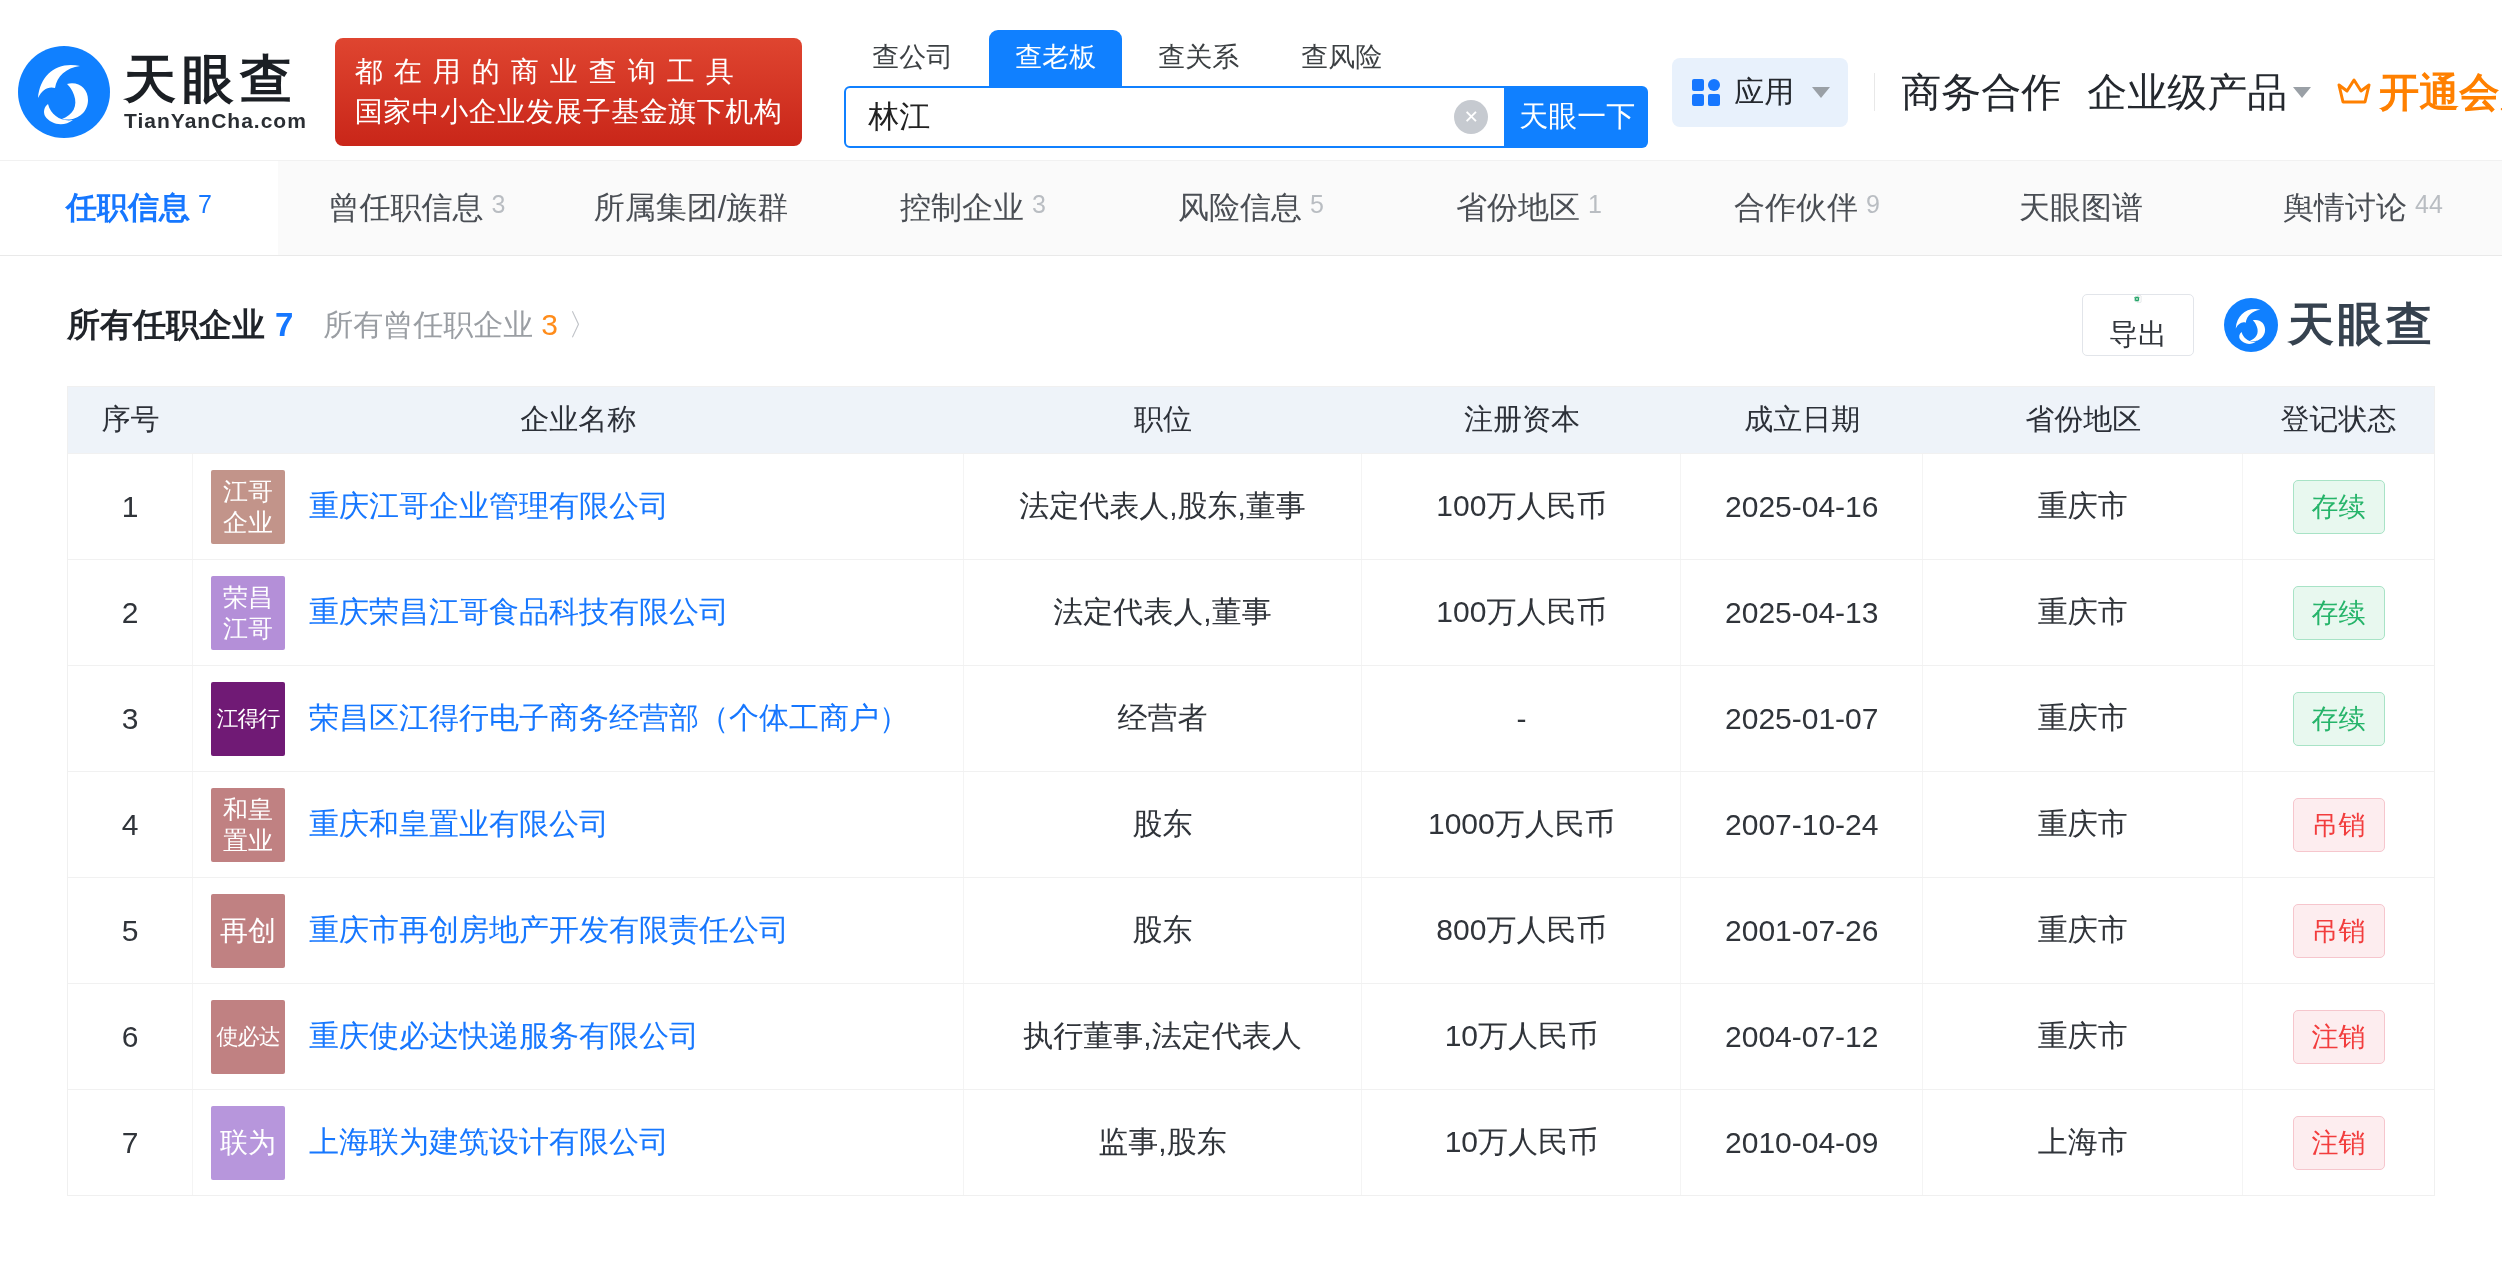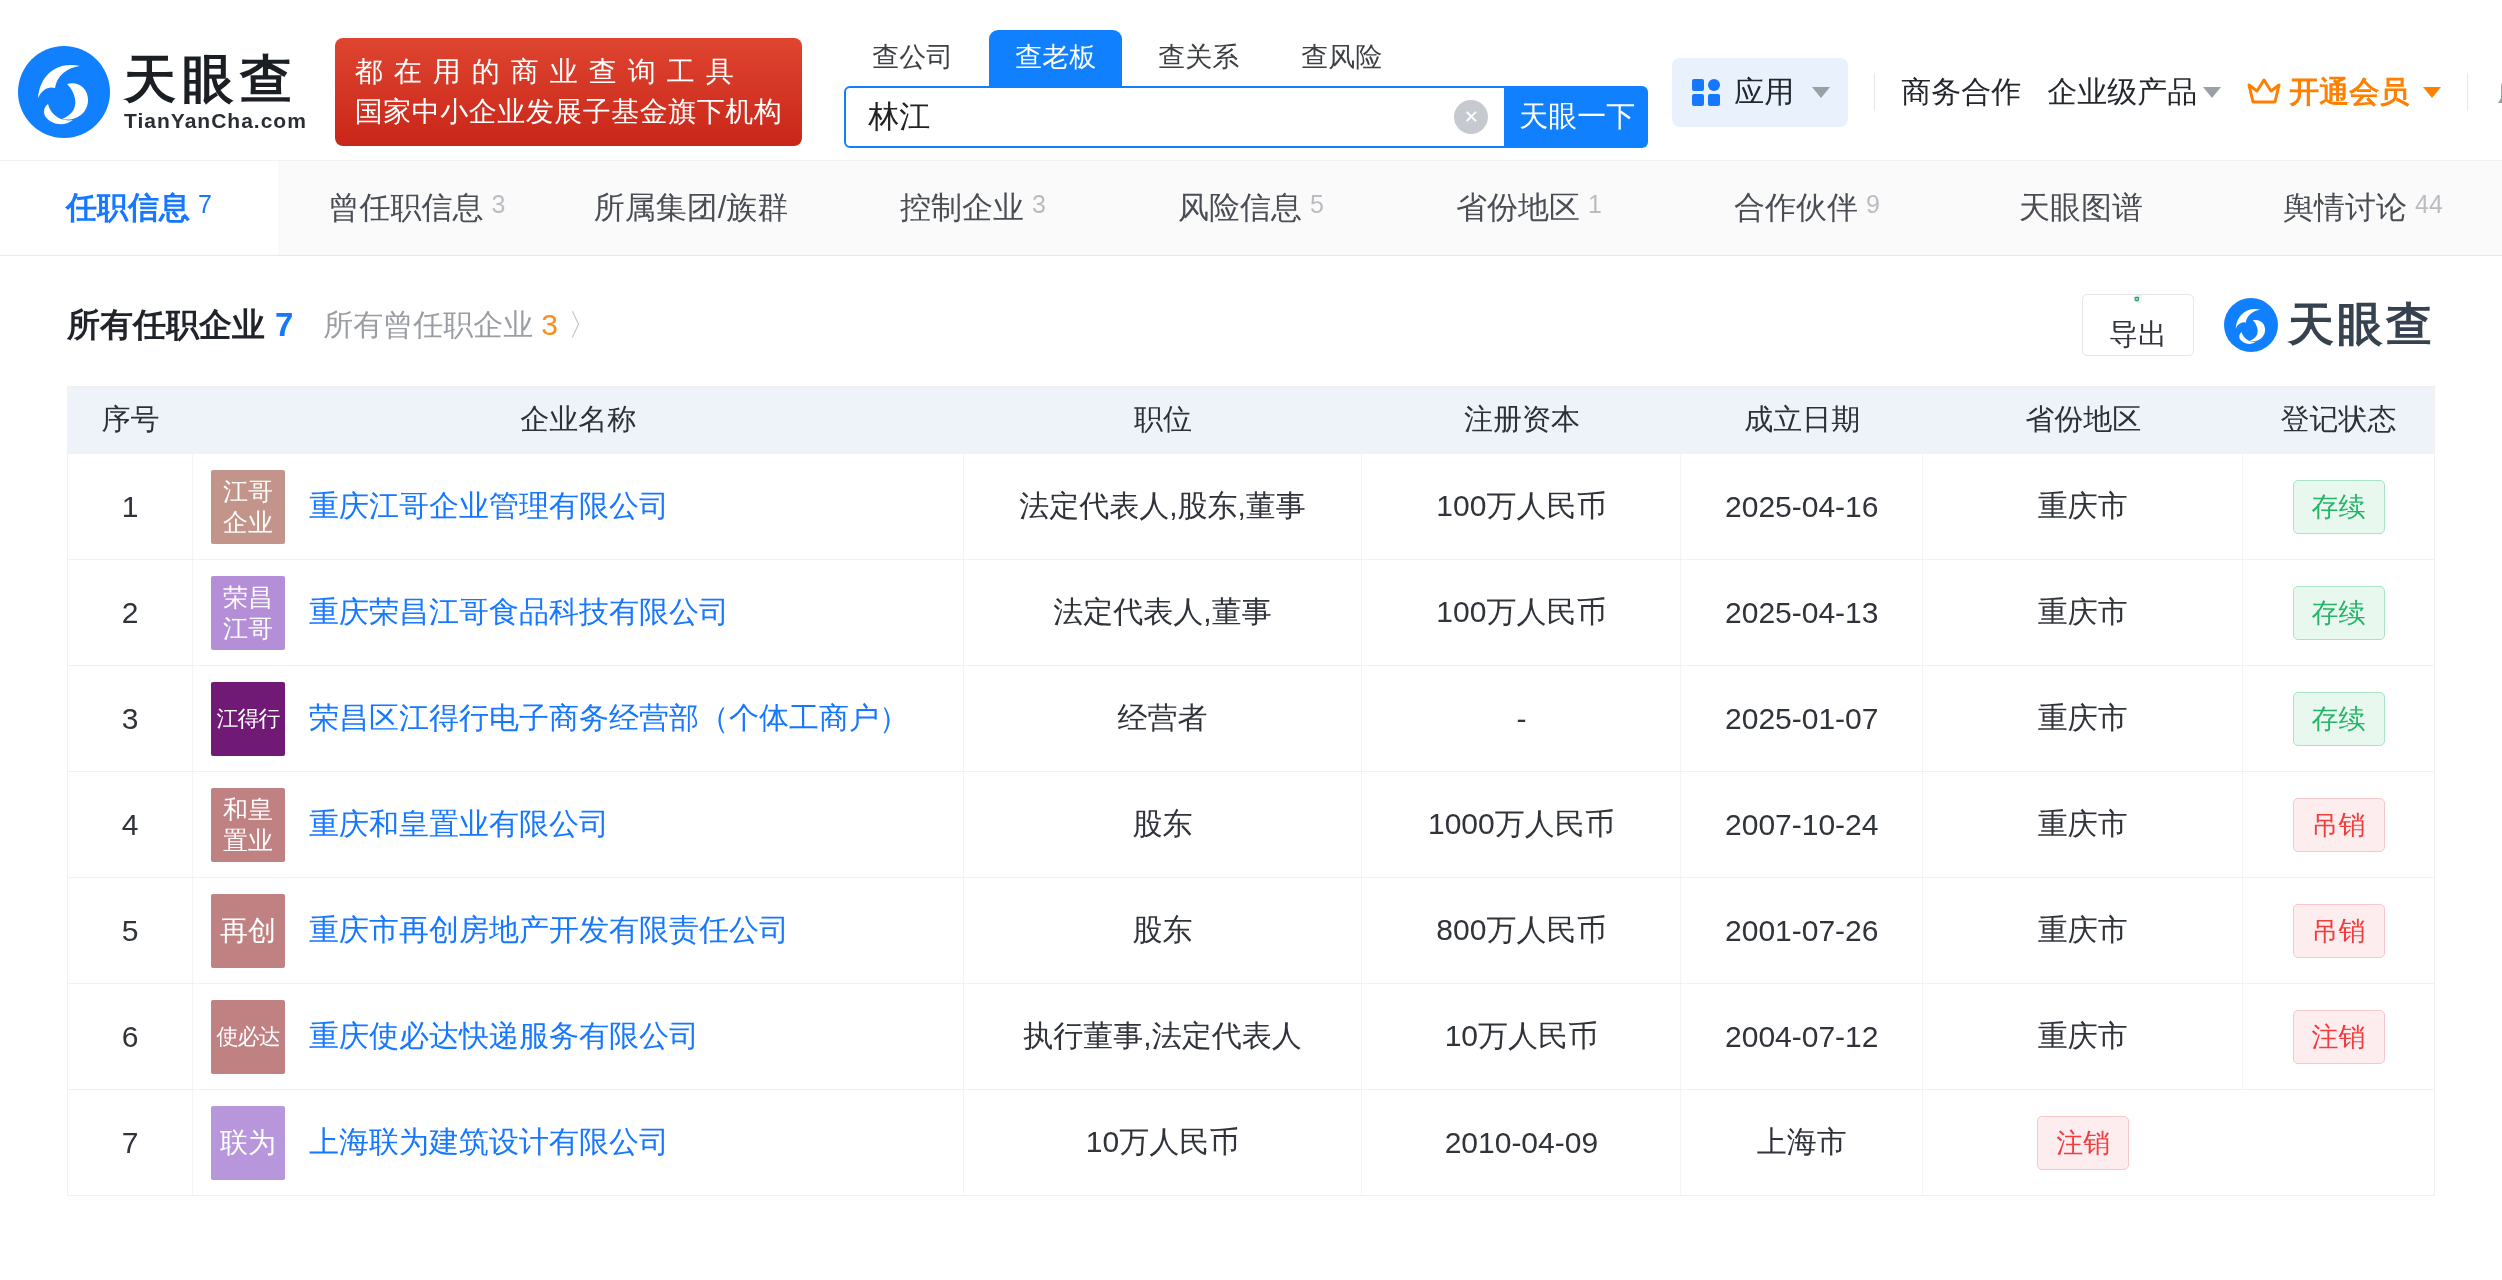--- a/index.html
+++ b/index.html
@@ -24,21 +24,21 @@
   .search-box { position:relative; width:662px; border:2px solid #1080ff; border-radius:6px 0 0 6px; background:#fff; display:flex; align-items:center; }
   .search-box input { border:none; outline:none; width:100%; height:100%; font-size:31px; padding:0 70px 0 22px; color:#222; font-family:inherit; background:transparent; }
   .clear { position:absolute; right:16px; top:50%; transform:translateY(-50%); width:34px; height:34px; border-radius:50%; background:#c6cad0; color:#fff; font-size:18px; display:flex; align-items:center; justify-content:center; cursor:pointer; }
   .search-btn { width:142px; background:#1080ff; color:#fff; border:none; font-size:29px; border-radius:0 6px 6px 0; cursor:pointer; font-family:inherit; }
 
   .top-nav { margin-left:auto; display:flex; align-items:center; gap:26px; white-space:nowrap; }
   .apps-chip { background:#e8f1fc; border-radius:8px; padding:14px 18px; display:flex; align-items:center; gap:12px; font-size:30px; color:#24282e; cursor:pointer; }
   .caret { width:0; height:0; border-left:9px solid transparent; border-right:9px solid transparent; border-top:11px solid #9aa0a6; display:inline-block; margin-left:6px; }
   .caret.orange { border-top-color:#ff8000; }
   .vdiv { width:1px; height:38px; background:#e8e8e8; }
-  .nav-link { font-size:30px; color:#24282e; cursor:pointer; display:flex; align-items:center;font-family:Liberation Serif, serif; }
+  .nav-link { font-size:40px; color:#24282e; cursor:pointer; display:flex; align-items:center;font-family:Liberation Serif, serif; }
   .vip { color:#ff8000; font-weight:700; display:flex; align-items:center; gap:8px; }
   .bell-wrap { position:relative; cursor:pointer; display:flex; }
 
   
   .tabbar { display:flex; height:96px; background:#fafafa; border-top:1px solid #f1f1f1; border-bottom:1px solid #e9e9e9; }
   .tab { flex:1; display:flex; align-items:center; justify-content:center; gap:8px; cursor:pointer; }
   .tab .tlabel { font-size:31px; color:#4a4e54; }
   .tab .tcount { font-size:25px; color:#b9bdc2; margin-top:-8px; }
   .tab.active { background:#fff; }
   .tab.active .tlabel { color:#1677ff; font-weight:700; }
@@ -331,20 +331,21 @@
     </div>
   </div>
           <div class="tr">
     <div class="td c-no">7</div>
     <div class="td c-company">
       <span class="avatar single" style="background: rgb(183, 150, 220);">
                 <div>联为</div>
               </span>
       <a class="cname">上海联为建筑设计有限公司</a>
     </div>
+    <div class="td c-pos">监事,股东</div>
     <div class="td c-cap">10万人民币</div>
     <div class="td c-date">2010-04-09</div>
     <div class="td c-prov">上海市</div>
     <div class="td c-status">
       <span class="badge red">注销</span>
     </div>
   </div>
         </div>
     </div>
   </main>

